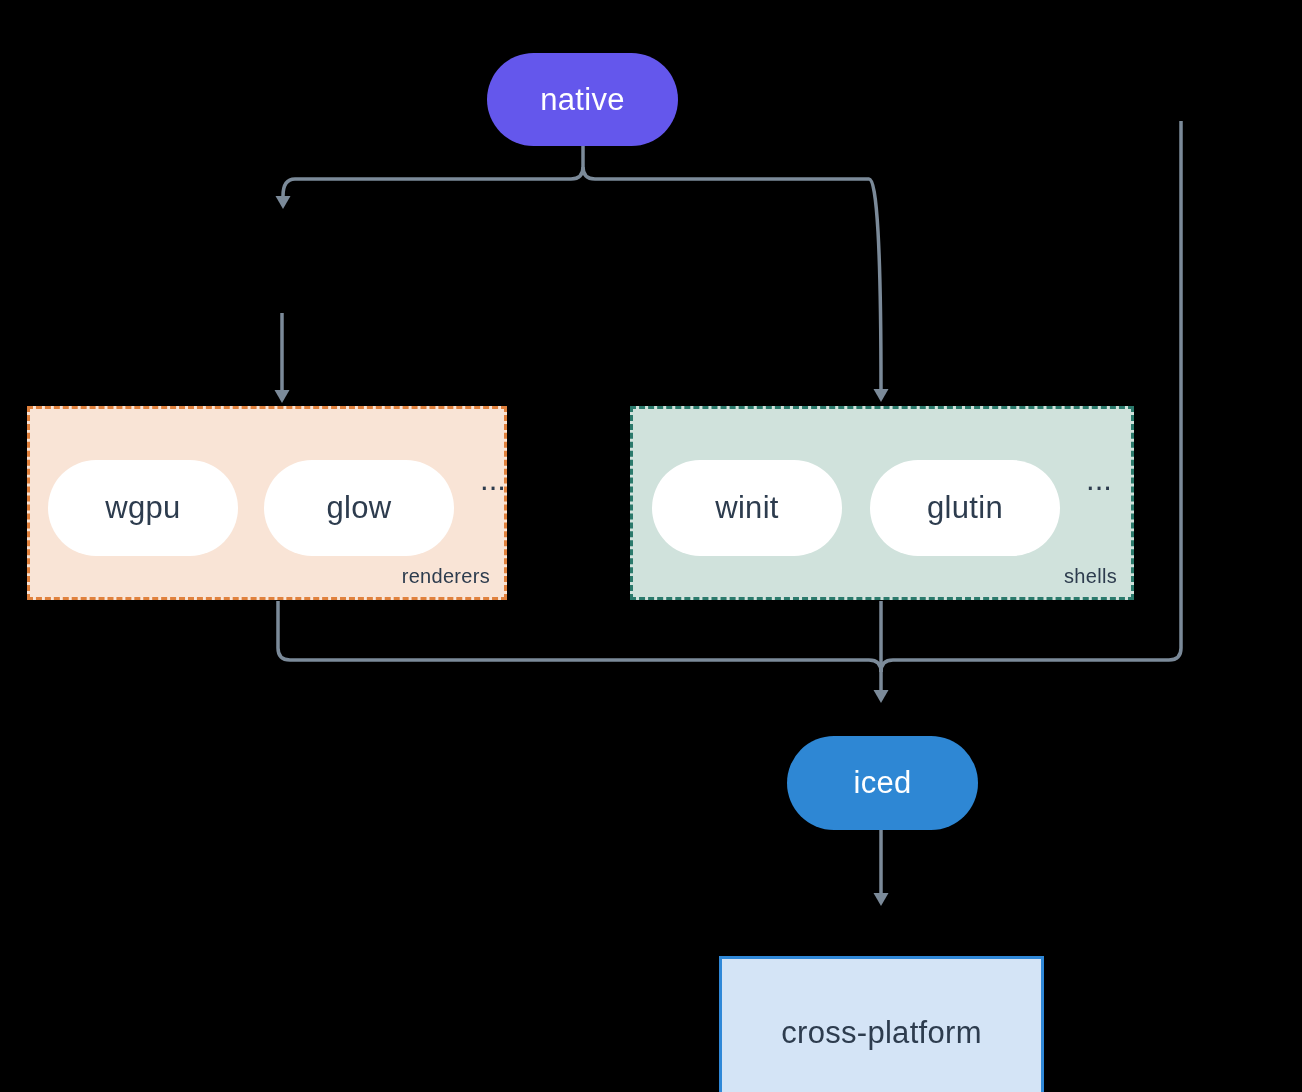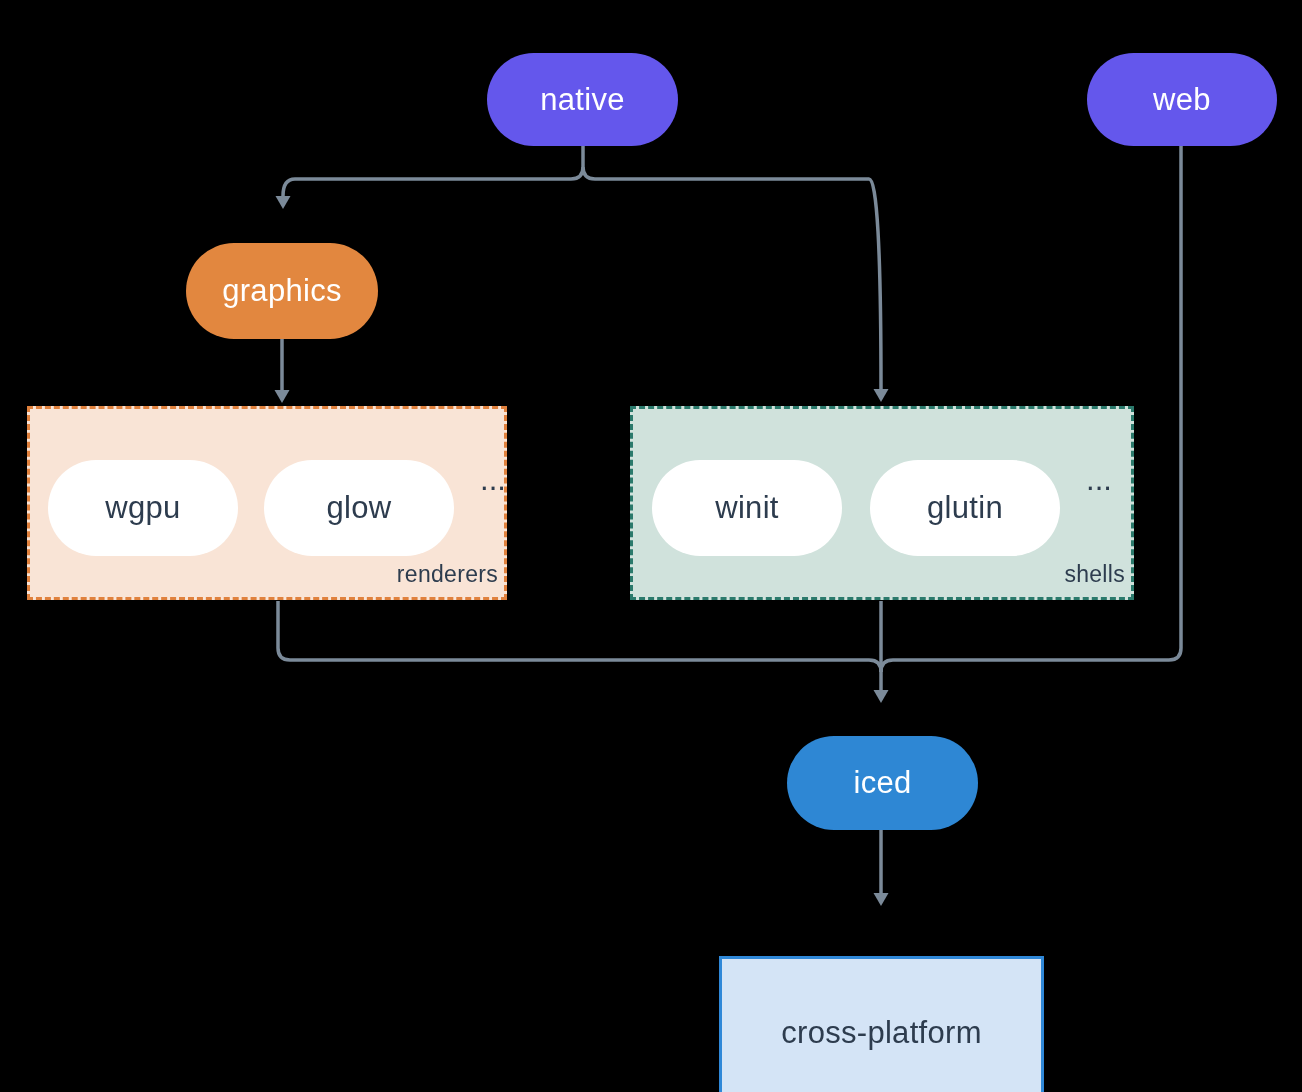--- a/index.html
+++ b/index.html
@@ -85,24 +85,24 @@
     display: flex;
     align-items: center;
     justify-content: center;
     color: var(--dark-text, #2d3c4e);
     font-size: 31px;
   }
   #group-renderers .ellipsis { left: 437px; }
   #group-shells    .ellipsis { left: 440px; }
   .group-label {
     position: absolute;
-    right: 6px;
+    right: 14px;
     bottom: 9px;
     color: var(--dark-text, #2d3c4e);
-    font-size: 23px;
+    font-size: 20px;
     letter-spacing: 0.3px;
   }
 
   #node-application {
     position: absolute;
     box-sizing: border-box;
     left: 719px;
     top: 956px;
     width: 325px;
     height: 154px;
@@ -136,27 +136,21 @@
     <path class="edge" d="M 881 601 L 881 690"></path>
     <polygon class="arrowhead" points="873.5,690 888.5,690 881,703"></polygon>
     <path class="edge" d="M 881 805 L 881 893"></path>
     <polygon class="arrowhead" points="873.5,893 888.5,893 881,906"></polygon>
   </svg>
 
   <div class="pill colored purple" id="node-native">
     <span>native</span>
   </div>
 
-  <div class="pill colored purple" id="node-web">
-    <span>web</span>
-  </div>
 
-  <div class="pill colored orange" id="node-graphics">
-    <span>graphics</span>
-  </div>
 
   <div class="group-box" id="group-renderers">
     <div class="pill white item-0">
       <span>wgpu</span>
     </div>
     <div class="pill white item-1">
       <span>glow</span>
     </div>
     <span class="ellipsis">...</span>
     <span class="group-label">renderers</span>

